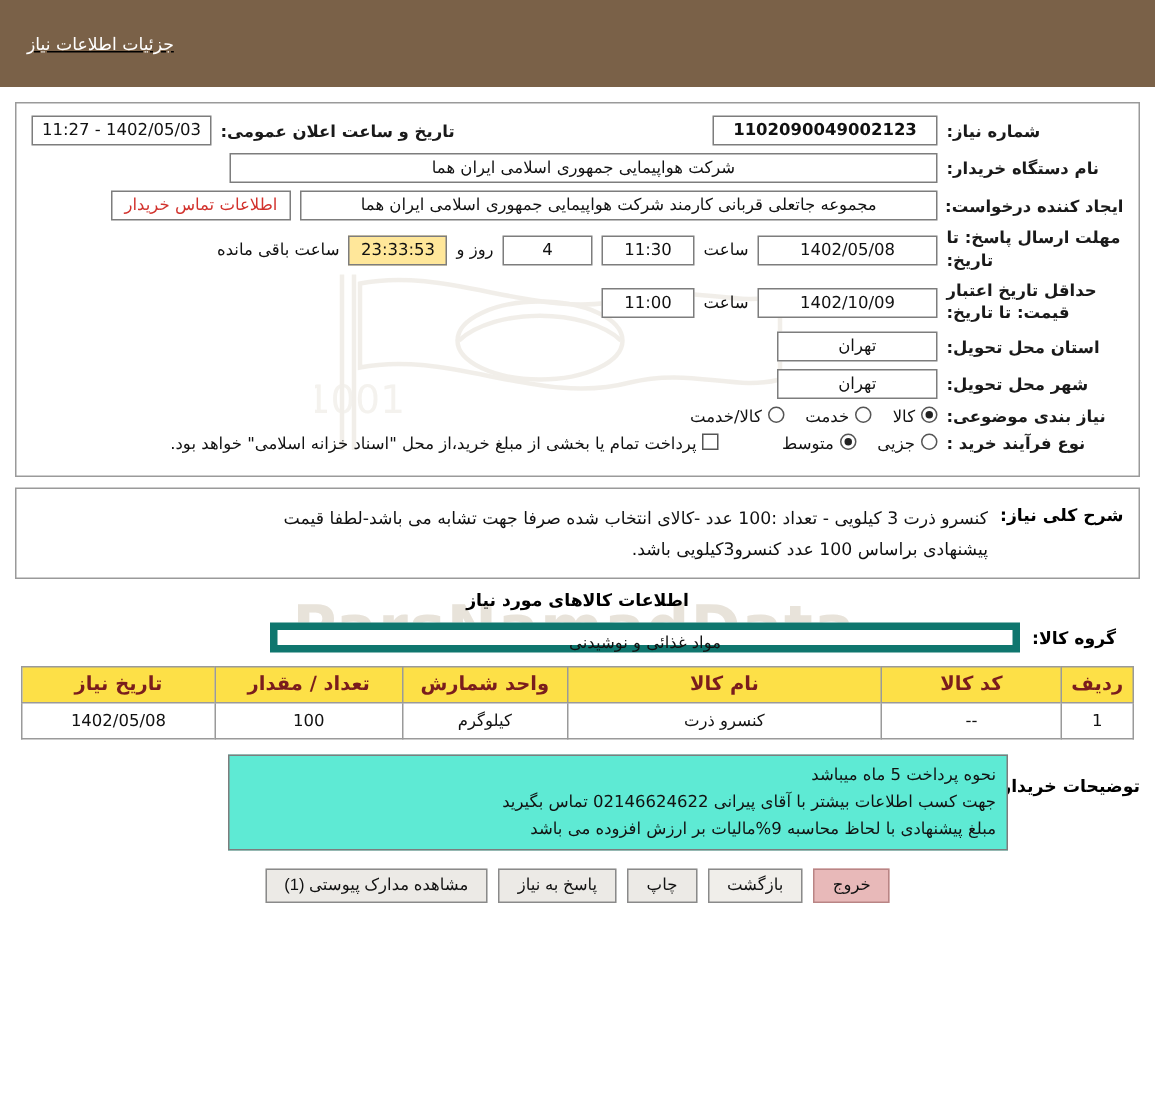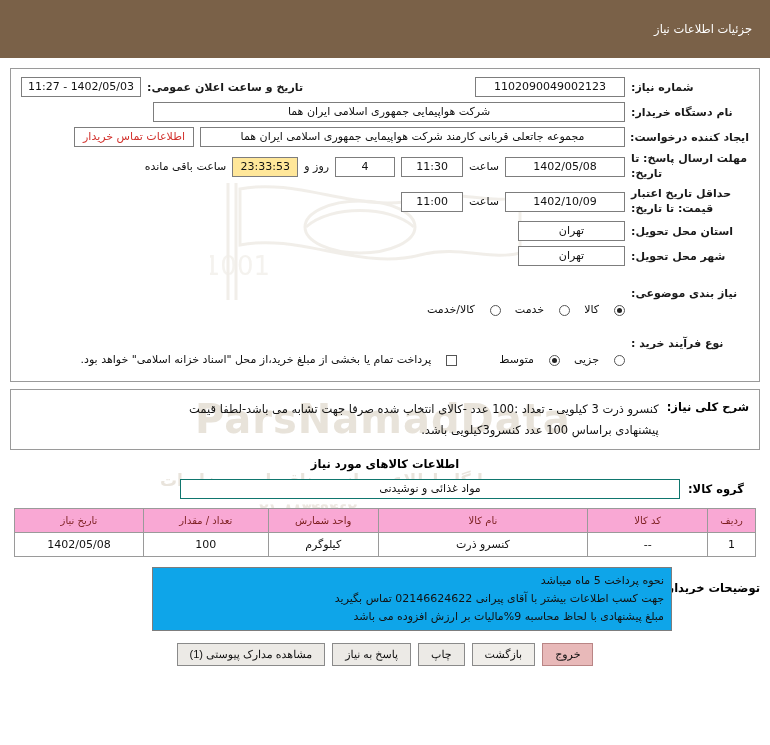--- a/index.html
+++ b/index.html
@@ -16,22 +16,23 @@
     overflow: hidden;
     direction: rtl;
   }
 
   
   .top-bar {
     height: 58px;
     background: #7a6148;
     display: flex;
     align-items: center;
-    justify-content: flex-start;
+    justify-content: flex-end;
     padding: 0 18px;
+    text-decoration: underline;
   }
   .top-bar .title {
     color: #ffffff;
     font-size: 11.5px;
   }
 
   
   .wm {
     position: absolute;
     pointer-events: none;
@@ -109,21 +110,21 @@
     height: 20px;
     line-height: 18px;
     font-size: 11px;
     padding: 0 5px;
     text-align: center;
     color: #111;
     overflow: hidden;
     white-space: nowrap;
   }
   .fld.red { color: #d2322d; }
-  .fld.wide1 { width: 150px; }
+  .fld.wide1 { width: 150px; font-weight: bold; }
   .fld.wide2 { width: 425px; }
   .fld.wide3 { width: 472px; }
   .fld.xsmall { width: 60px; }
   .fld.mid { width: 120px; }
   .fld.time { width: 62px; }
   .fld.tehran { width: 107px; }
   .counter {
     border: 1px solid #7d7d7d;
     background: #ffe79a;
     height: 20px;
@@ -140,26 +141,25 @@
   }
 
   
   .radio-grp {
     display: flex;
     align-items: center;
     gap: 14px;
   }
   .radio {
     display: flex;
-    align-items: flex-end;
-    gap: 15px;
-    font-size: 11px;
-    color: #111;
-    white-space: nowrap;
-    margin-top: 32px;
+    align-items: flex-start;
+    gap: 4px;
+    font-size: 11px;
+    color: #111;
+    white-space: nowrap;
   }
   .dot {
     width: 11px;
     height: 11px;
     border-radius: 50%;
     border: 1px solid #555;
     background: #fff;
     display: inline-block;
     position: relative;
   }
@@ -224,42 +224,42 @@
     z-index: 2;
   }
   .group-lbl {
     font-size: 11.5px;
     font-weight: bold;
     white-space: nowrap;
     width: 72px;
     text-align: left;
   }
   .group-fld {
-    border: 1px solid #0f766e;
+    border: 5px solid #0f766e;
     background: #fff;
     height: 20px;
     line-height: 18px;
     font-size: 11px;
     width: 500px;
     text-align: center;
     color: #111;
   }
 
   table.goods {
     width: 742px;
     border-collapse: collapse;
     margin: 0 auto 10px auto;
     position: relative;
     z-index: 2;
   }
   table.goods th {
-    background: #f9a8d4;
+    background: #fde047;
     border: 1px solid #9a9a9a;
-    font-size: 10px;
-    font-weight: normal;
+    font-size: 13px;
+    font-weight: bold;
     color: #7a1d1d;
     height: 24px;
     padding: 2px 4px;
   }
   table.goods td {
     border: 1px solid #9a9a9a;
     font-size: 11px;
     color: #111;
     height: 24px;
     text-align: center;
@@ -279,21 +279,21 @@
   .notes-lbl {
     font-size: 11.5px;
     font-weight: bold;
     white-space: nowrap;
     width: 80px;
     text-align: left;
     padding-top: 14px;
   }
   .notes-box {
     border: 1px solid #7d7d7d;
-    background: #0ea5e9;
+    background: #5eead4;
     width: 520px;
     min-height: 56px;
     font-size: 11px;
     line-height: 1.65;
     padding: 4px 7px;
     color: #111;
     text-align: right;
     margin-left: 120px;
   }
 

